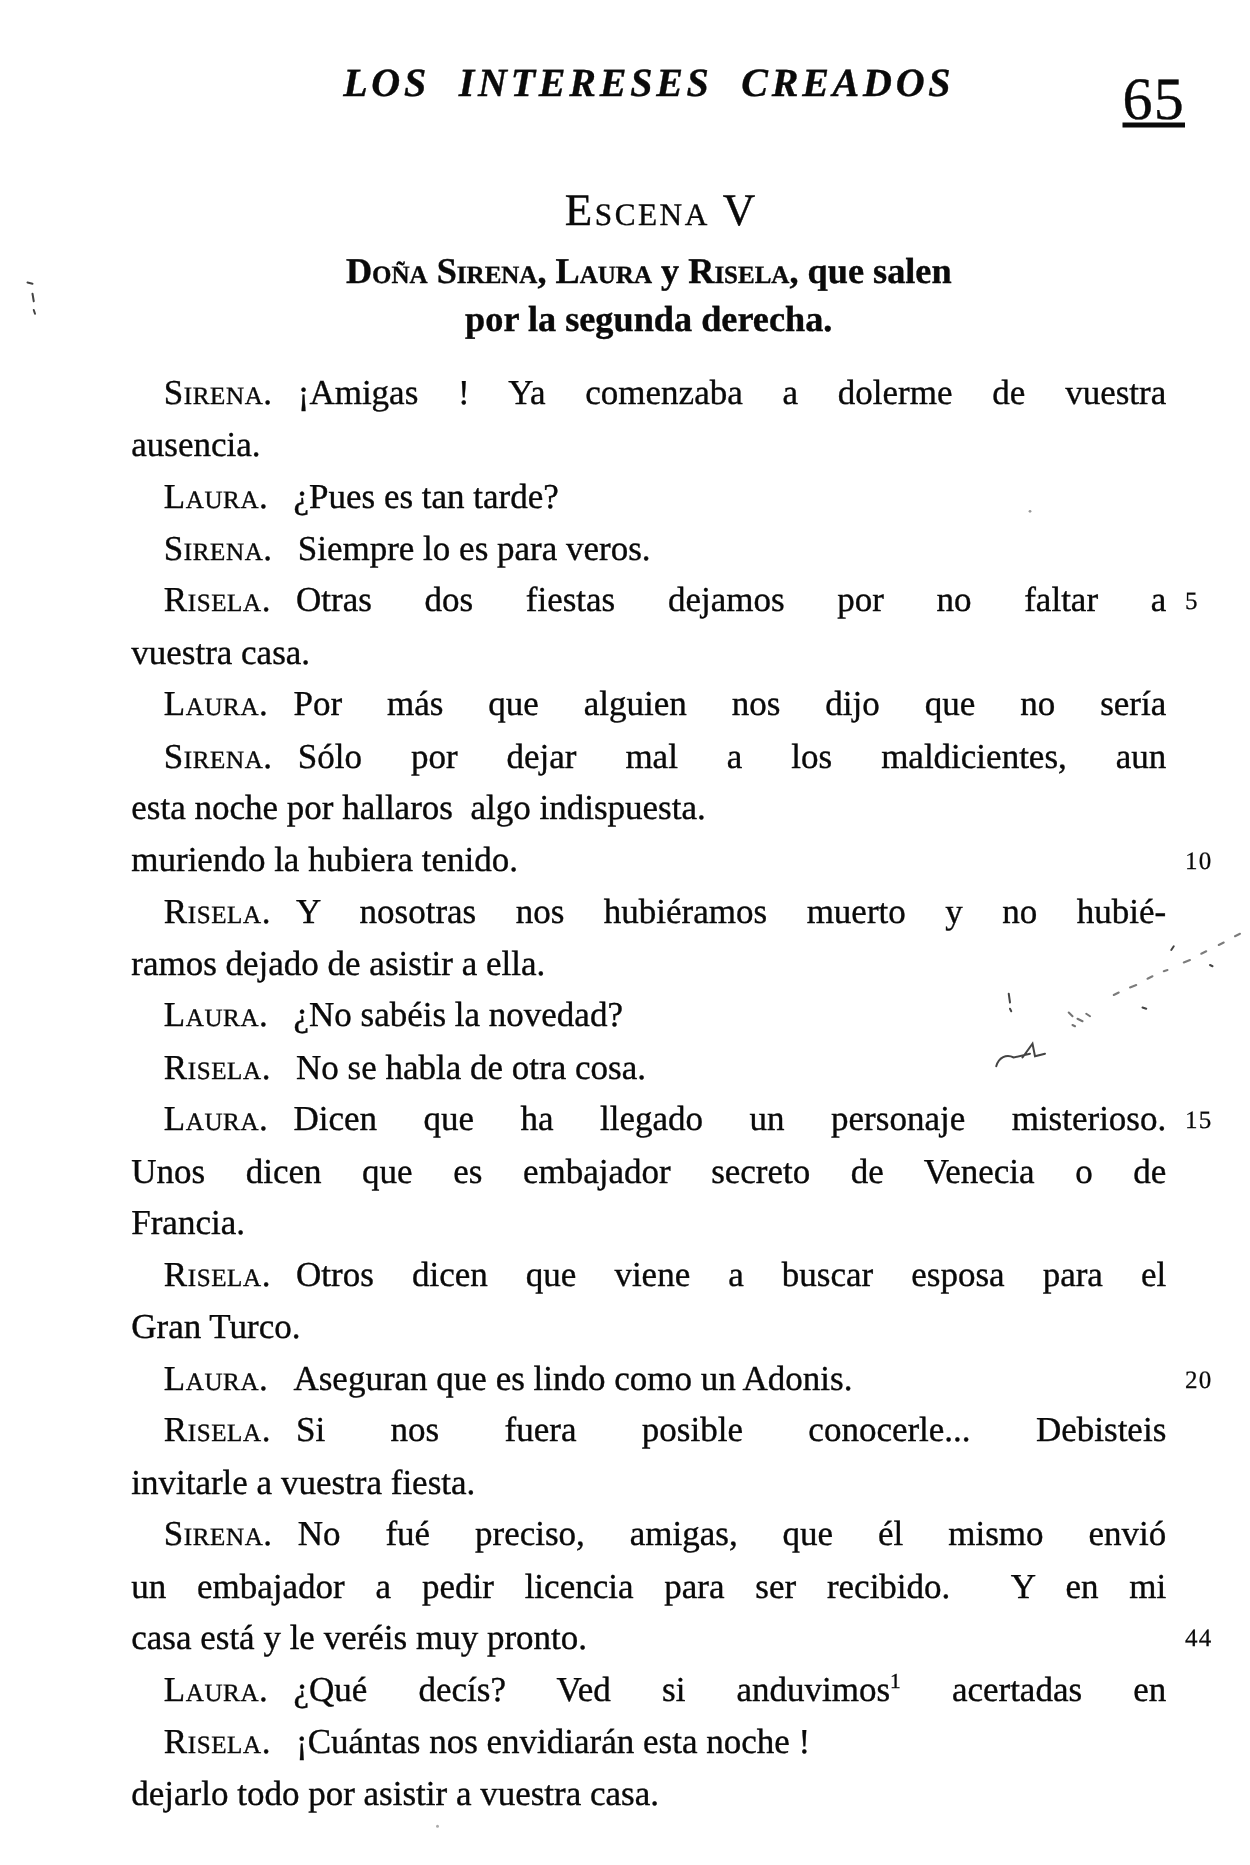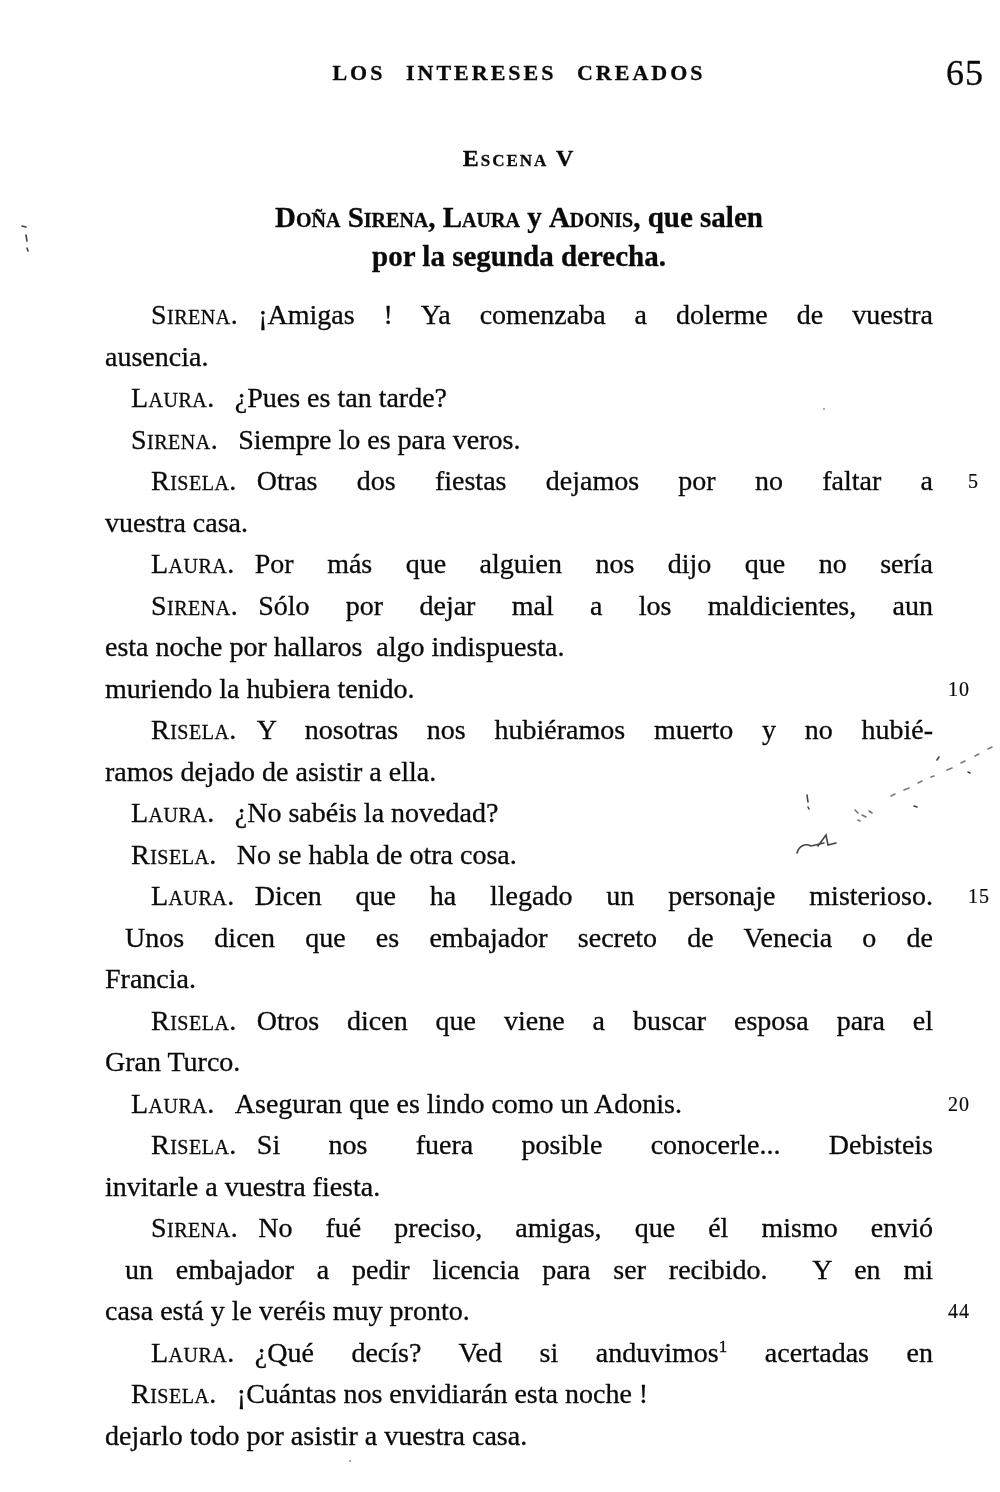--- a/index.html
+++ b/index.html
@@ -8,48 +8,48 @@
     background:#ffffff;
     font-family:"Liberation Serif","DejaVu Serif",serif;
     color:#0a0a0a;
     position:relative;
     overflow:hidden;
     -webkit-text-stroke:0.3px #0a0a0a;
   }
   .page{position:absolute;inset:0;}
   .sc{font-variant:small-caps;}
   .running-title{
-    position:absolute;top:60px;left:105px;width:828px;
-    text-align:center;font-size:22px;font-weight:700;
-    letter-spacing:3px;word-spacing:12px;
+    position:absolute;top:48px;left:105px;width:828px;
+    text-align:center;font-size:32px;font-weight:700;
+    letter-spacing:3px;word-spacing:12px;font-style:italic;
   }
   .page-number{
-    position:absolute;top:52px;left:946px;
-    font-size:36px;letter-spacing:1px;
+    position:absolute;top:52px;left:898px;
+    font-size:48px;letter-spacing:1px;text-decoration:underline;
   }
   .scene-heading{
-    position:absolute;top:138px;left:105px;width:828px;margin:0;
-    text-align:center;font-size:24px;font-weight:700;
+    position:absolute;top:138px;left:105px;width:828px;margin:10px;
+    text-align:center;font-size:36px;font-weight:400;
     letter-spacing:2px;line-height:40px;
   }
   .stage-direction{
     position:absolute;top:198px;left:105px;width:828px;
     text-align:center;font-size:29px;line-height:39px;font-weight:600;
   }
   .dialogue{
     position:absolute;top:294px;left:105px;width:828px;
     font-size:28px;
   }
   .line{
     position:relative;
     height:41.5px;line-height:41.5px;
     text-align:left;
     white-space:pre-wrap;
   }
-  .line.fill{text-align:justify;text-align-last:justify;margin-left:20px;}
+  .line.fill{text-align:justify;text-align-last:justify;}
   .line.indent{padding-left:26px;}
   .speaker{margin-right:20px;letter-spacing:0.5px;}
   .lineno{
     position:absolute;left:843px;top:1px;
     font-size:20px;line-height:41.5px;letter-spacing:1px;
     -webkit-text-stroke:0.2px #0a0a0a;
   }
   sup{font-size:17px;line-height:0;vertical-align:super;}
   .smudges{position:absolute;top:0;left:0;pointer-events:none;}
 </style>
@@ -57,21 +57,21 @@
 <body style="background: rgb(255, 255, 255); color: rgb(10, 10, 10);">
 
 <div class="page">
 
   <div class="running-title sc">LOS INTERESES CREADOS</div>
   <div class="page-number">65</div>
 
   <h1 class="scene-heading sc">Escena V</h1>
 
   <div class="stage-direction">
-    <div><span class="sc">Doña Sirena, Laura</span><span> y </span><span class="sc">Adonis,</span><span> que salen</span></div>
+    <div><span class="sc">Doña Sirena, Laura</span><span> y </span><span class="sc">Risela,</span><span> que salen</span></div>
     <div>por la segunda derecha.</div>
   </div>
 
   <div class="dialogue" id="dialogue">
       <div class="line indent fill"><span class="sc speaker">Sirena.</span>¡Amigas ! Ya comenzaba a dolerme de vuestra</div>
       <div class="line">ausencia.</div>
       <div class="line indent"><span class="sc speaker">Laura.</span>¿Pues es tan tarde?</div>
       <div class="line indent"><span class="sc speaker">Sirena.</span>Siempre lo es para veros.</div>
       <div class="line indent fill"><span class="sc speaker">Risela.</span>Otras dos fiestas dejamos por no faltar a<span class="lineno">5</span></div>
       <div class="line">vuestra casa.</div>

